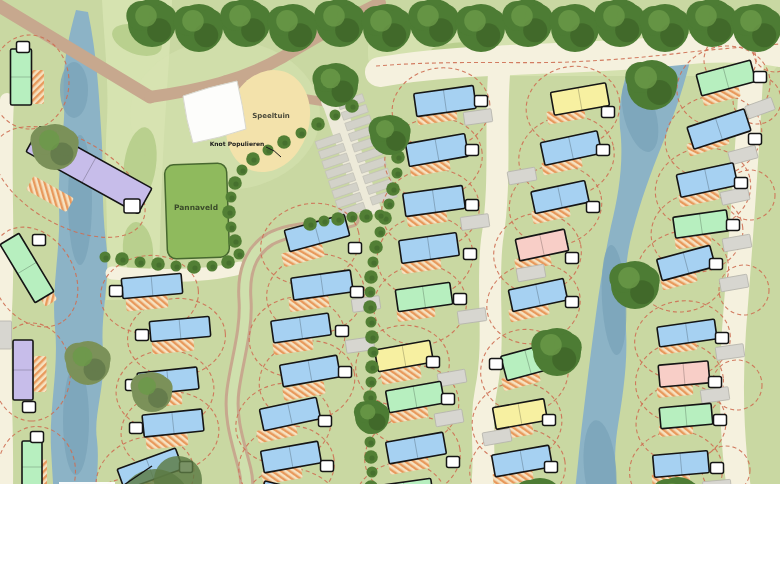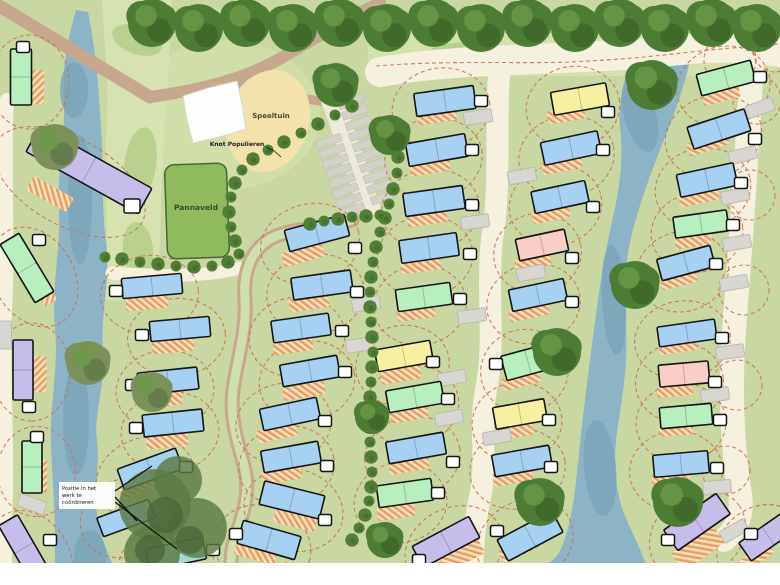--- a/index.html
+++ b/index.html
@@ -1,16 +1,16 @@
 <!DOCTYPE html>
 <html><head>
 <meta charset="utf-8">
 <style>
   html,body{margin:0;padding:0;background:#ffffff;}
-  .stage{width:780px;height:563px;overflow:hidden;position:relative;}
+  .stage{width:780px;height:484px;overflow:hidden;position:relative;}
   svg{display:block;}
   svg text{font-family:"DejaVu Sans", sans-serif;}
 </style>
 </head>
 <body>
 
 <div class="stage">
   <svg xmlns="http://www.w3.org/2000/svg" width="780" height="585" viewBox="0 0 780 585">
       <defs>
         <pattern id="hatch" patternUnits="userSpaceOnUse" width="5" height="5" patternTransform="rotate(-45)">

